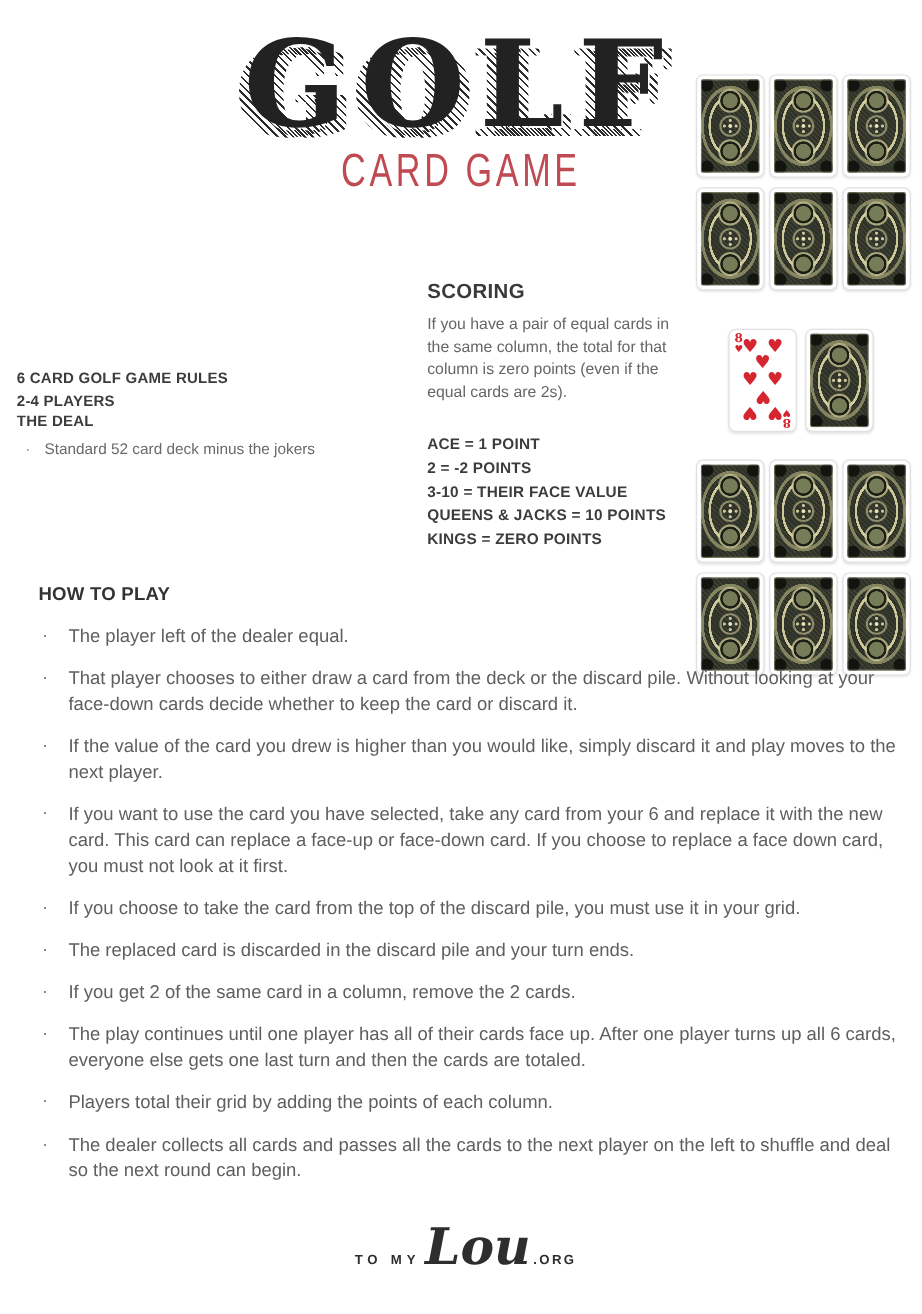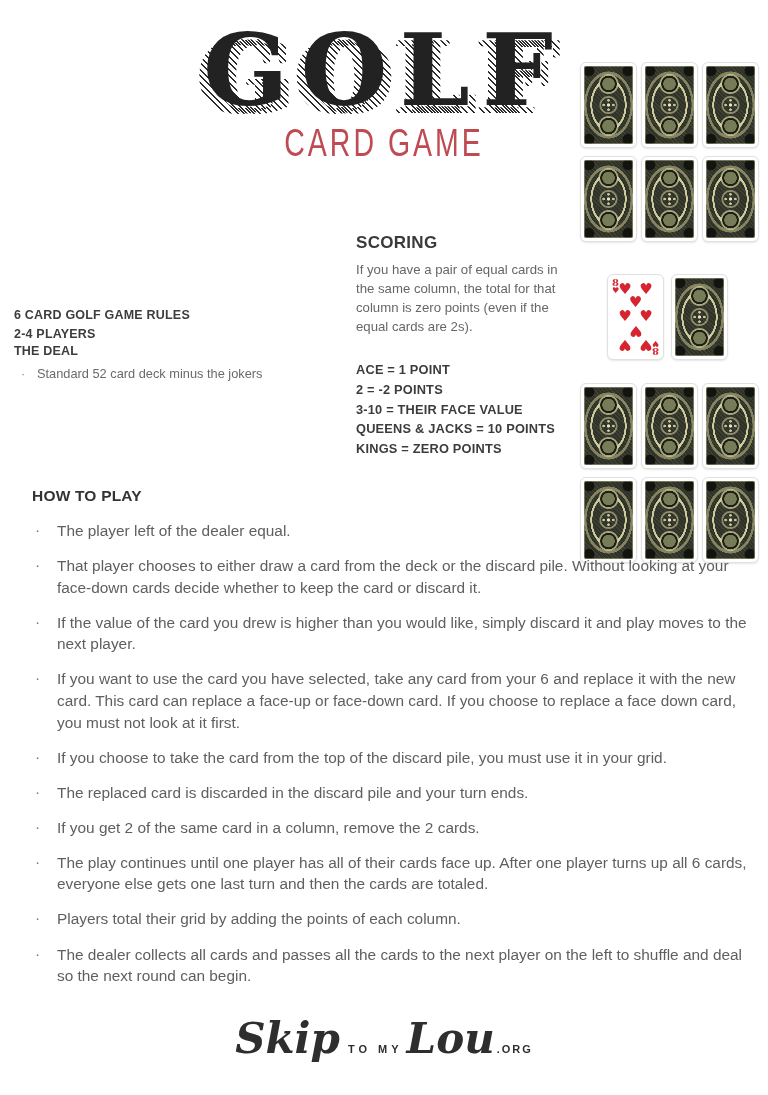--- a/index.html
+++ b/index.html
@@ -206,20 +206,19 @@
       <li>The replaced card is discarded in the discard pile and your turn ends.</li>
       <li>If you get 2 of the same card in a column, remove the 2 cards.</li>
       <li>The play continues until one player has all of their cards face up. After one player turns up all 6 cards, everyone else gets one last turn and then the cards are totaled.</li>
       <li>Players total their grid by adding the points of each column.</li>
       <li>The dealer collects all cards and passes all the cards to the next player on the left to shuffle and deal so the next round can begin.</li>
     </ul>
   </section>
 
   <footer class="footer">
     <span class="brand">
-      <span class="script">Skip</span>
       <span class="caps">TO MY</span>
       <span class="script">Lou</span>
       <span class="caps org">.ORG</span>
     </span>
   </footer>
 
 </div>
 
 </body></html>

